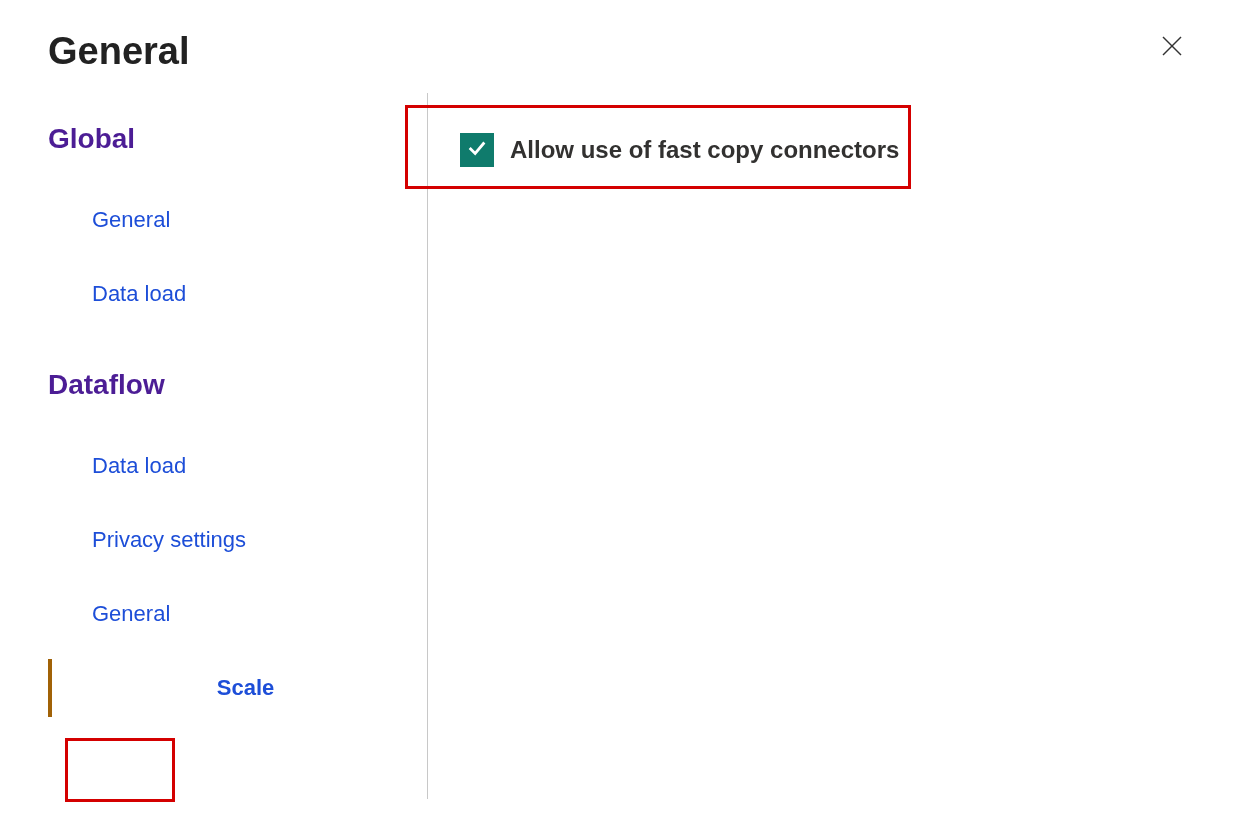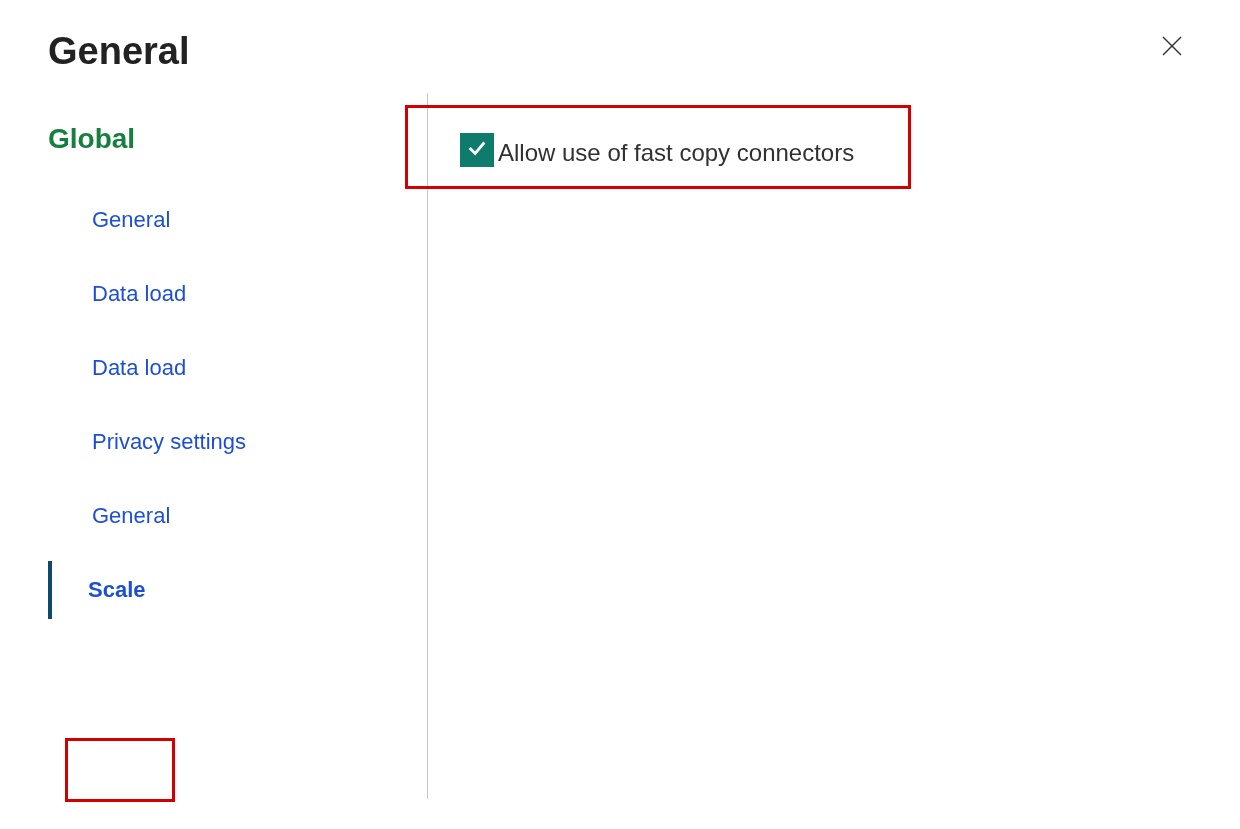--- a/index.html
+++ b/index.html
@@ -45,57 +45,59 @@
       margin-top: 50px;
       flex: 1;
     }
     .sidebar {
       width: 355px;
       flex-shrink: 0;
     }
     .section-header {
       font-size: 28px;
       font-weight: 700;
-      color: #15803d;
+      color: #4c1d95;
       margin-bottom: 36px;
       padding-left: 0;
     }
     .section-header.second {
       margin-top: 46px;
     }
     .nav-item {
       font-size: 22px;
       font-weight: 400;
       color: #1d4ed8;
       padding: 16px 0 16px 40px;
       margin-bottom: 16px;
       cursor: pointer;
       position: relative;
       border-left: 4px solid transparent;
     }
     .nav-item.selected {
       font-weight: 700;
-      border-left: 4px solid #0c4a6e;
+      border-left: 4px solid #a16207;
       padding-left: 36px;
+      text-align: center;
     }
     .divider {
       width: 1px;
       background: #c8c8c8;
       margin: -30px 24px 0 24px;
       align-self: stretch;
     }
     .content {
       flex: 1;
       padding-top: 0;
     }
     .checkbox-row {
       display: flex;
-      align-items: flex-end;
-      gap: 4px;
+      align-items: center;
+      gap: 16px;
       padding: 10px 16px 10px 8px;
+      font-weight: bold;
     }
     .checkbox {
       width: 34px;
       height: 34px;
       background: #0f7b6c;
       display: flex;
       align-items: center;
       justify-content: center;
       cursor: pointer;
       flex-shrink: 0;
@@ -151,20 +153,21 @@
     <nav class="sidebar">
 
       <div class="section-header">Global</div>
       <div class="nav-item">
         <span>General</span>
       </div>
       <div class="nav-item">
         <span>Data load</span>
       </div>
 
+      <div class="section-header second">Dataflow</div>
       <div class="nav-item">
         <span>Data load</span>
       </div>
       <div class="nav-item">
         <span>Privacy settings</span>
       </div>
       <div class="nav-item">
         <span>General</span>
       </div>
       <div class="nav-item selected">

